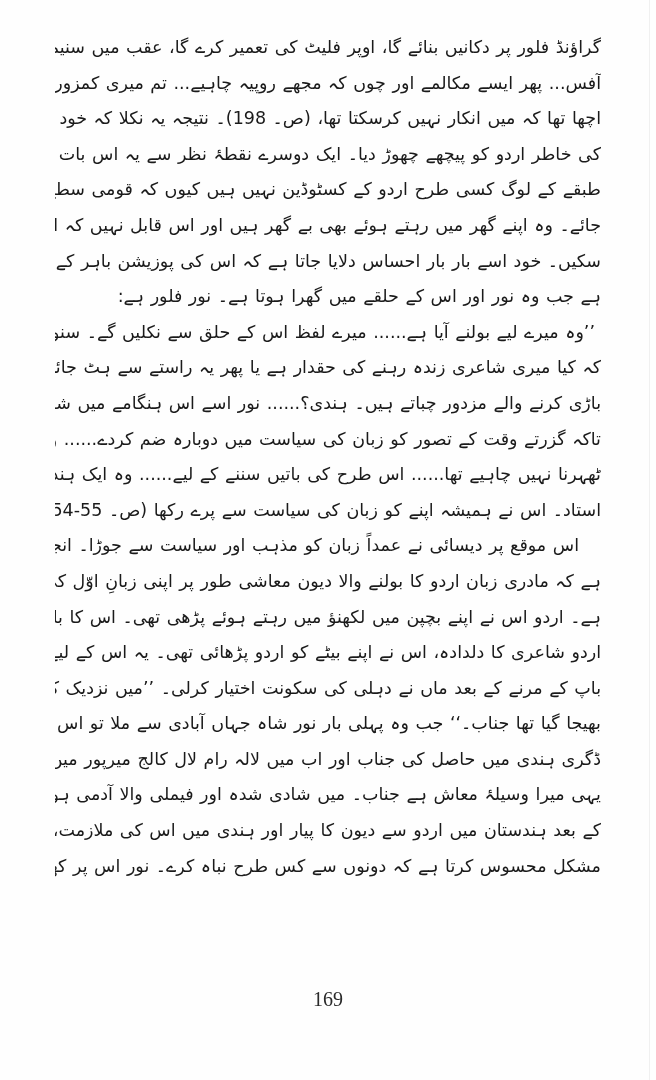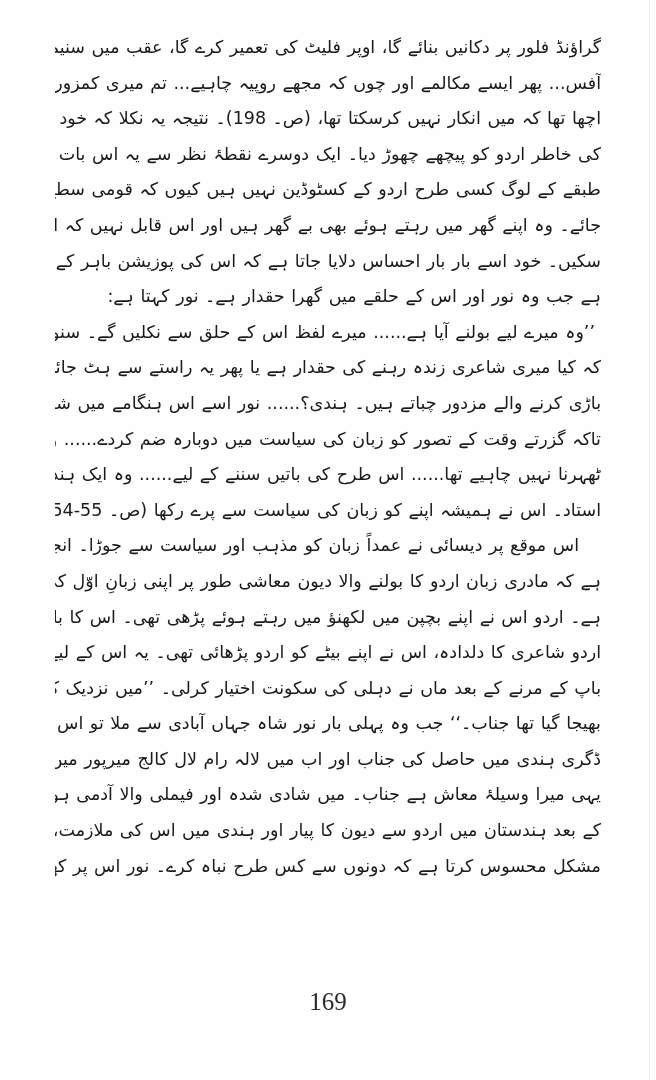--- a/index.html
+++ b/index.html
@@ -59,39 +59,39 @@
       padding-right: 6px;
     }
     .page-number {
       position: absolute;
       left: 0;
       width: 656px;
       top: 988px;
       text-align: center;
       direction: ltr;
       font-family: "Liberation Serif", serif;
-      font-size: 25px;
+      font-size: 20px;
       color: #2a2a2a;
     }
   </style>
 </head>
 <body>
 
 <div class="page">
   <div class="page-edge"></div>
 
   <div class="text-block">
     <div class="line">گراؤنڈ فلور پر دکانیں بنائے گا، اوپر فلیٹ کی تعمیر کرے گا، عقب میں سنیما گھر اور سب سے اوپر</div>
     <div class="line">آفس... پھر ایسے مکالمے اور چوں کہ مجھے روپیہ چاہیے... تم میری کمزوری سے واقف ہو... آفر اتنا</div>
     <div class="line">اچھا تھا کہ میں انکار نہیں کرسکتا تھا، (ص۔ 198)۔ نتیجہ یہ نکلا کہ خود اس نے بھی جدید مصنوعات</div>
     <div class="line">کی خاطر اردو کو پیچھے چھوڑ دیا۔ ایک دوسرے نقطۂ نظر سے یہ اس بات کی تصدیق ہے کہ صدیقی کے</div>
     <div class="line">طبقے کے لوگ کسی طرح اردو کے کسٹوڈین نہیں ہیں کیوں کہ قومی سطح پر ان کی کوئی آواز نہیں ہے کہ سنی</div>
     <div class="line">جائے۔ وہ اپنے گھر میں رہتے ہوئے بھی بے گھر ہیں اور اس قابل نہیں کہ اس بیمار زبان کا مواد اکر</div>
     <div class="line">سکیں۔ خود اسے بار بار احساس دلایا جاتا ہے کہ اس کی پوزیشن باہر کے آدمی کی ہے۔ یہ جب ہوتا</div>
-    <div class="line short">ہے جب وہ نور اور اس کے حلقے میں گھرا حقدار ہے۔ نور کہتا ہے:</div>
+    <div class="line short">ہے جب وہ نور اور اس کے حلقے میں گھرا ہوتا ہے۔ نور فلور ہے:</div>
     <div class="line quote-start">’’وہ میرے لیے بولنے آیا ہے...... میرے لفظ اس کے حلق سے نکلیں گے۔ سنو اور مجھے بتاؤ</div>
     <div class="line">کہ کیا میری شاعری زندہ رہنے کی حقدار ہے یا پھر یہ راستے سے ہٹ جائے...... وہ چارہ جسے کھیتی</div>
     <div class="line">باڑی کرنے والے مزدور چباتے ہیں۔ ہندی؟...... نور اسے اس ہنگامے میں شامل کرنا چاہتا تھا</div>
     <div class="line">تاکہ گزرتے وقت کے تصور کو زبان کی سیاست میں دوبارہ ضم کردے...... وہ جانتے تھے کہ اسے</div>
     <div class="line">ٹھہرنا نہیں چاہیے تھا...... اس طرح کی باتیں سننے کے لیے...... وہ ایک ہندو...... اور ہندی زبان کا</div>
     <div class="line short">استاد۔ اس نے ہمیشہ اپنے کو زبان کی سیاست سے پرے رکھا (ص۔ 55-54)۔</div>
     <div class="line indent">اس موقع پر دیسائی نے عمداً زبان کو مذہب اور سیاست سے جوڑا۔ انجام کار ناول ہمیں بتاتا</div>
     <div class="line">ہے کہ مادری زبان اردو کا بولنے والا دیون معاشی طور پر اپنی زبانِ اوّل کی وجہ سے بے بس ہوگیا</div>
     <div class="line">ہے۔ اردو اس نے اپنے بچپن میں لکھنؤ میں رہتے ہوئے پڑھی تھی۔ اس کا باپ جو ایک ٹیچر تھا، اور</div>
     <div class="line">اردو شاعری کا دلدادہ، اس نے اپنے بیٹے کو اردو پڑھائی تھی۔ یہ اس کے لیے کچھ اچھا نہیں ہوا کہ</div>

